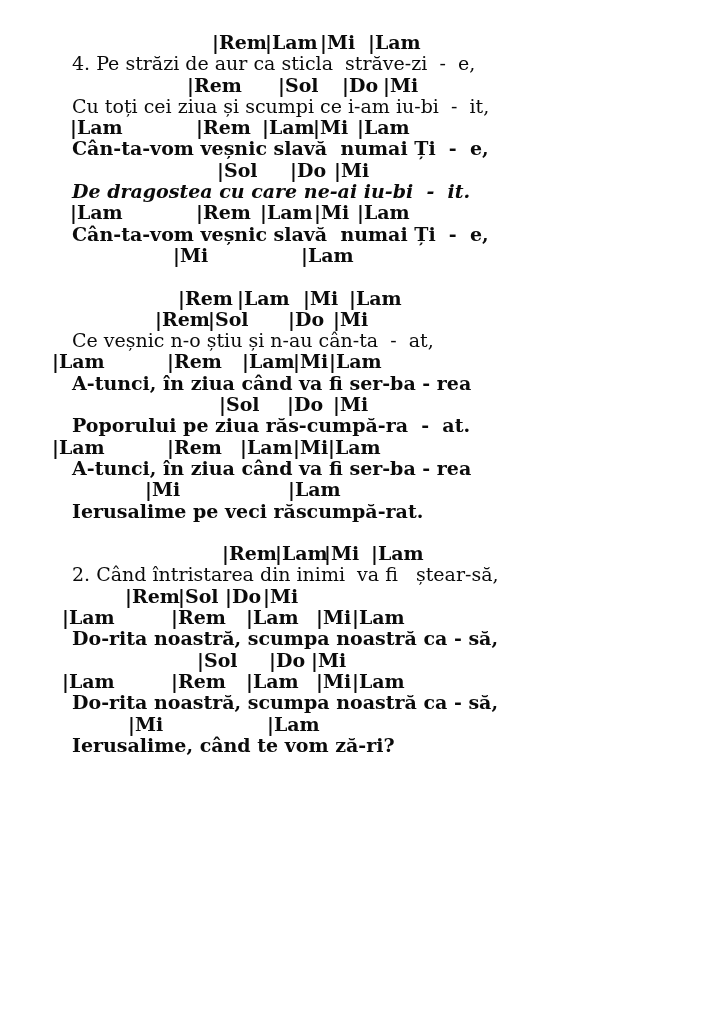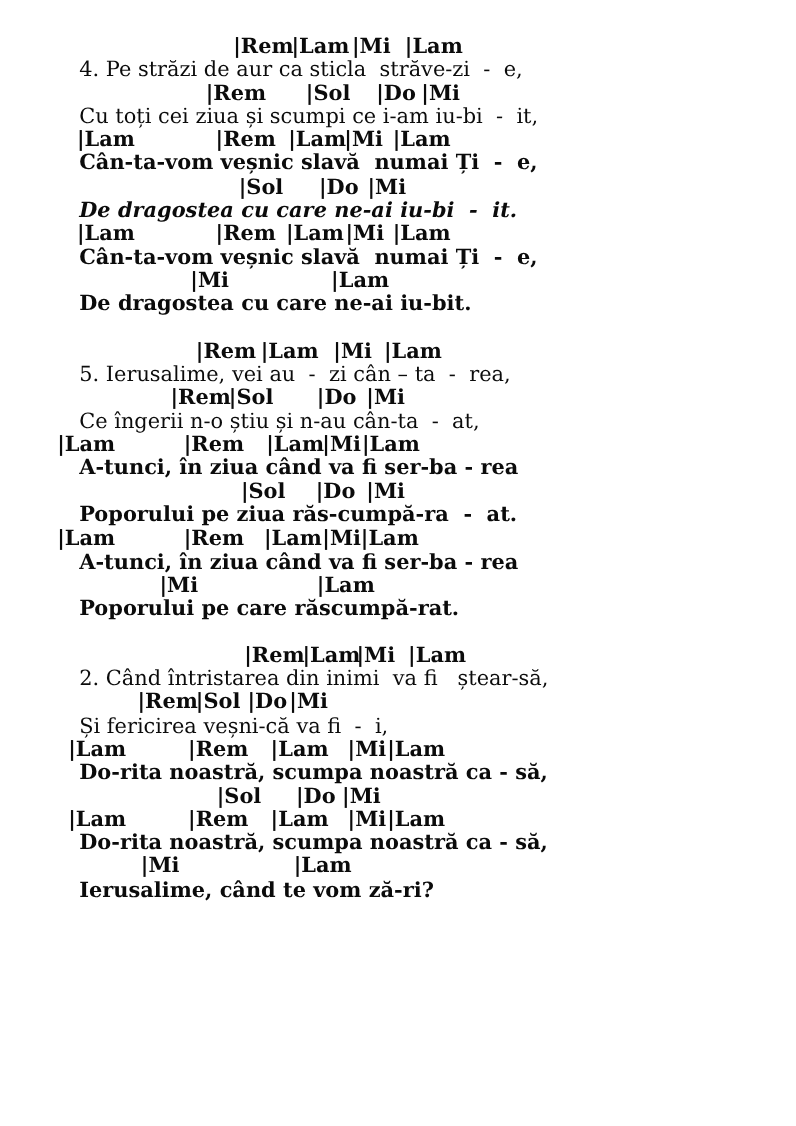--- a/index.html
+++ b/index.html
@@ -86,42 +86,36 @@
           <span class="tok" style="left: 314px;">|Mi</span>
           <span class="tok" style="left: 357px;">|Lam</span>
         </div>
         <div class="line">
           <span class="lyr bold" style="left: 35px;">Cân-ta-vom veșnic slavă  numai Ți  -  e,</span>
         </div>
         <div class="line">
           <span class="tok" style="left: 173px;">|Mi</span>
           <span class="tok" style="left: 301px;">|Lam</span>
         </div>
-        <div class="line">
-          <span class="lyr bold" style="left: 35px;">De dragostea cu care ne-ai iu-bit.</span>
-        </div>
       </div>
       <div class="section">
         <div class="line">
           <span class="tok" style="left: 178px;">|Rem</span>
           <span class="tok" style="left: 237px;">|Lam</span>
           <span class="tok" style="left: 303px;">|Mi</span>
           <span class="tok" style="left: 349px;">|Lam</span>
         </div>
         <div class="line">
-          <span class="lyr regular" style="left: 35px;">5. Ierusalime, vei au  -  zi cân – ta  -  rea,</span>
-        </div>
-        <div class="line">
           <span class="tok" style="left: 155px;">|Rem</span>
           <span class="tok" style="left: 208px;">|Sol</span>
           <span class="tok" style="left: 288px;">|Do</span>
           <span class="tok" style="left: 333px;">|Mi</span>
         </div>
         <div class="line">
-          <span class="lyr regular" style="left: 35px;">Ce îngerii n-o știu și n-au cân-ta  -  at,</span>
+          <span class="lyr regular" style="left: 35px;">Ce veșnic n-o știu și n-au cân-ta  -  at,</span>
         </div>
         <div class="line">
           <span class="tok" style="left: 52px;">|Lam</span>
           <span class="tok" style="left: 167px;">|Rem</span>
           <span class="tok" style="left: 242px;">|Lam</span>
           <span class="tok" style="left: 293px;">|Mi</span>
           <span class="tok" style="left: 329px;">|Lam</span>
         </div>
         <div class="line">
           <span class="lyr bold" style="left: 35px;">A-tunci, în ziua când va fi ser-ba - rea</span>
@@ -142,41 +136,38 @@
           <span class="tok" style="left: 328px;">|Lam</span>
         </div>
         <div class="line">
           <span class="lyr bold" style="left: 35px;">A-tunci, în ziua când va fi ser-ba - rea</span>
         </div>
         <div class="line">
           <span class="tok" style="left: 145px;">|Mi</span>
           <span class="tok" style="left: 288px;">|Lam</span>
         </div>
         <div class="line">
-          <span class="lyr bold" style="left: 35px;">Poporului pe care răscumpă-rat.</span>
+          <span class="lyr bold" style="left: 35px;">Ierusalime pe veci răscumpă-rat.</span>
         </div>
       </div>
       <div class="section">
         <div class="line">
           <span class="tok" style="left: 222px;">|Rem</span>
           <span class="tok" style="left: 275px;">|Lam</span>
           <span class="tok" style="left: 324px;">|Mi</span>
           <span class="tok" style="left: 371px;">|Lam</span>
         </div>
         <div class="line">
           <span class="lyr regular" style="left: 35px;">2. Când întristarea din inimi  va fi   ștear-să,</span>
         </div>
         <div class="line">
           <span class="tok" style="left: 125px;">|Rem</span>
           <span class="tok" style="left: 178px;">|Sol</span>
           <span class="tok" style="left: 225px;">|Do</span>
           <span class="tok" style="left: 263px;">|Mi</span>
-        </div>
-        <div class="line">
-          <span class="lyr regular" style="left: 35px;">Și fericirea veșni-că va fi  -  i,</span>
         </div>
         <div class="line">
           <span class="tok" style="left: 62px;">|Lam</span>
           <span class="tok" style="left: 171px;">|Rem</span>
           <span class="tok" style="left: 246px;">|Lam</span>
           <span class="tok" style="left: 316px;">|Mi</span>
           <span class="tok" style="left: 352px;">|Lam</span>
         </div>
         <div class="line">
           <span class="lyr bold" style="left: 35px;">Do-rita noastră, scumpa noastră ca - să,</span>

